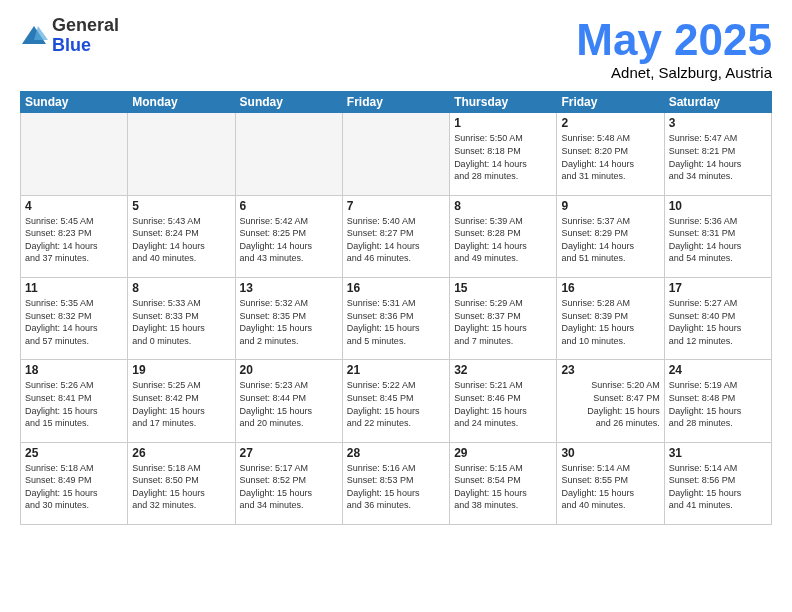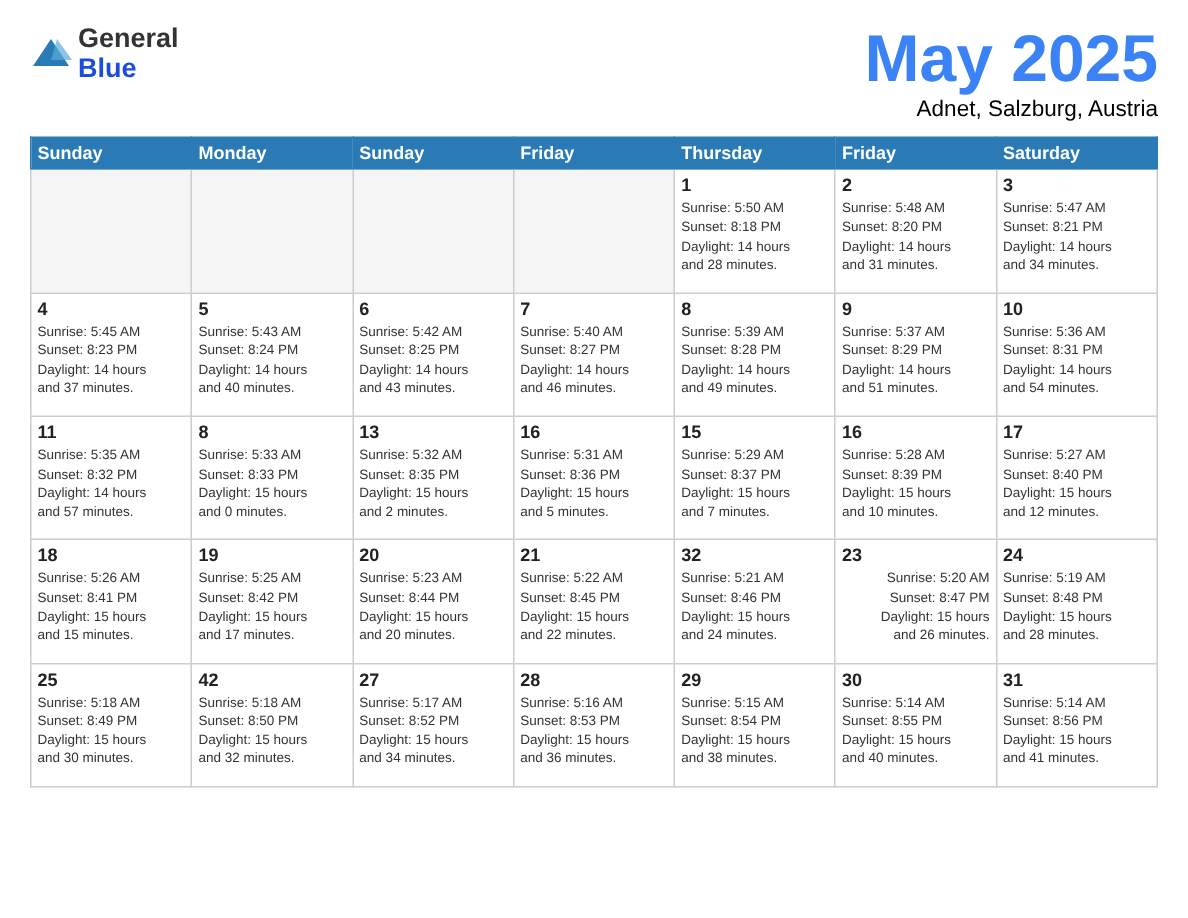--- a/index.html
+++ b/index.html
@@ -310,21 +310,21 @@
         </tr>
         <tr>
           <td>
             <span class="day-number">25</span>
             <div class="day-info" style="white-space: pre-line;">Sunrise: 5:18 AM
 Sunset: 8:49 PM
 Daylight: 15 hours
 and 30 minutes.</div>
           </td>
           <td>
-            <span class="day-number">42</span>
+            <span class="day-number">26</span>
             <div class="day-info" style="white-space: pre-line;">Sunrise: 5:18 AM
 Sunset: 8:50 PM
 Daylight: 15 hours
 and 32 minutes.</div>
           </td>
           <td>
             <span class="day-number">27</span>
             <div class="day-info" style="white-space: pre-line;">Sunrise: 5:17 AM
 Sunset: 8:52 PM
 Daylight: 15 hours

